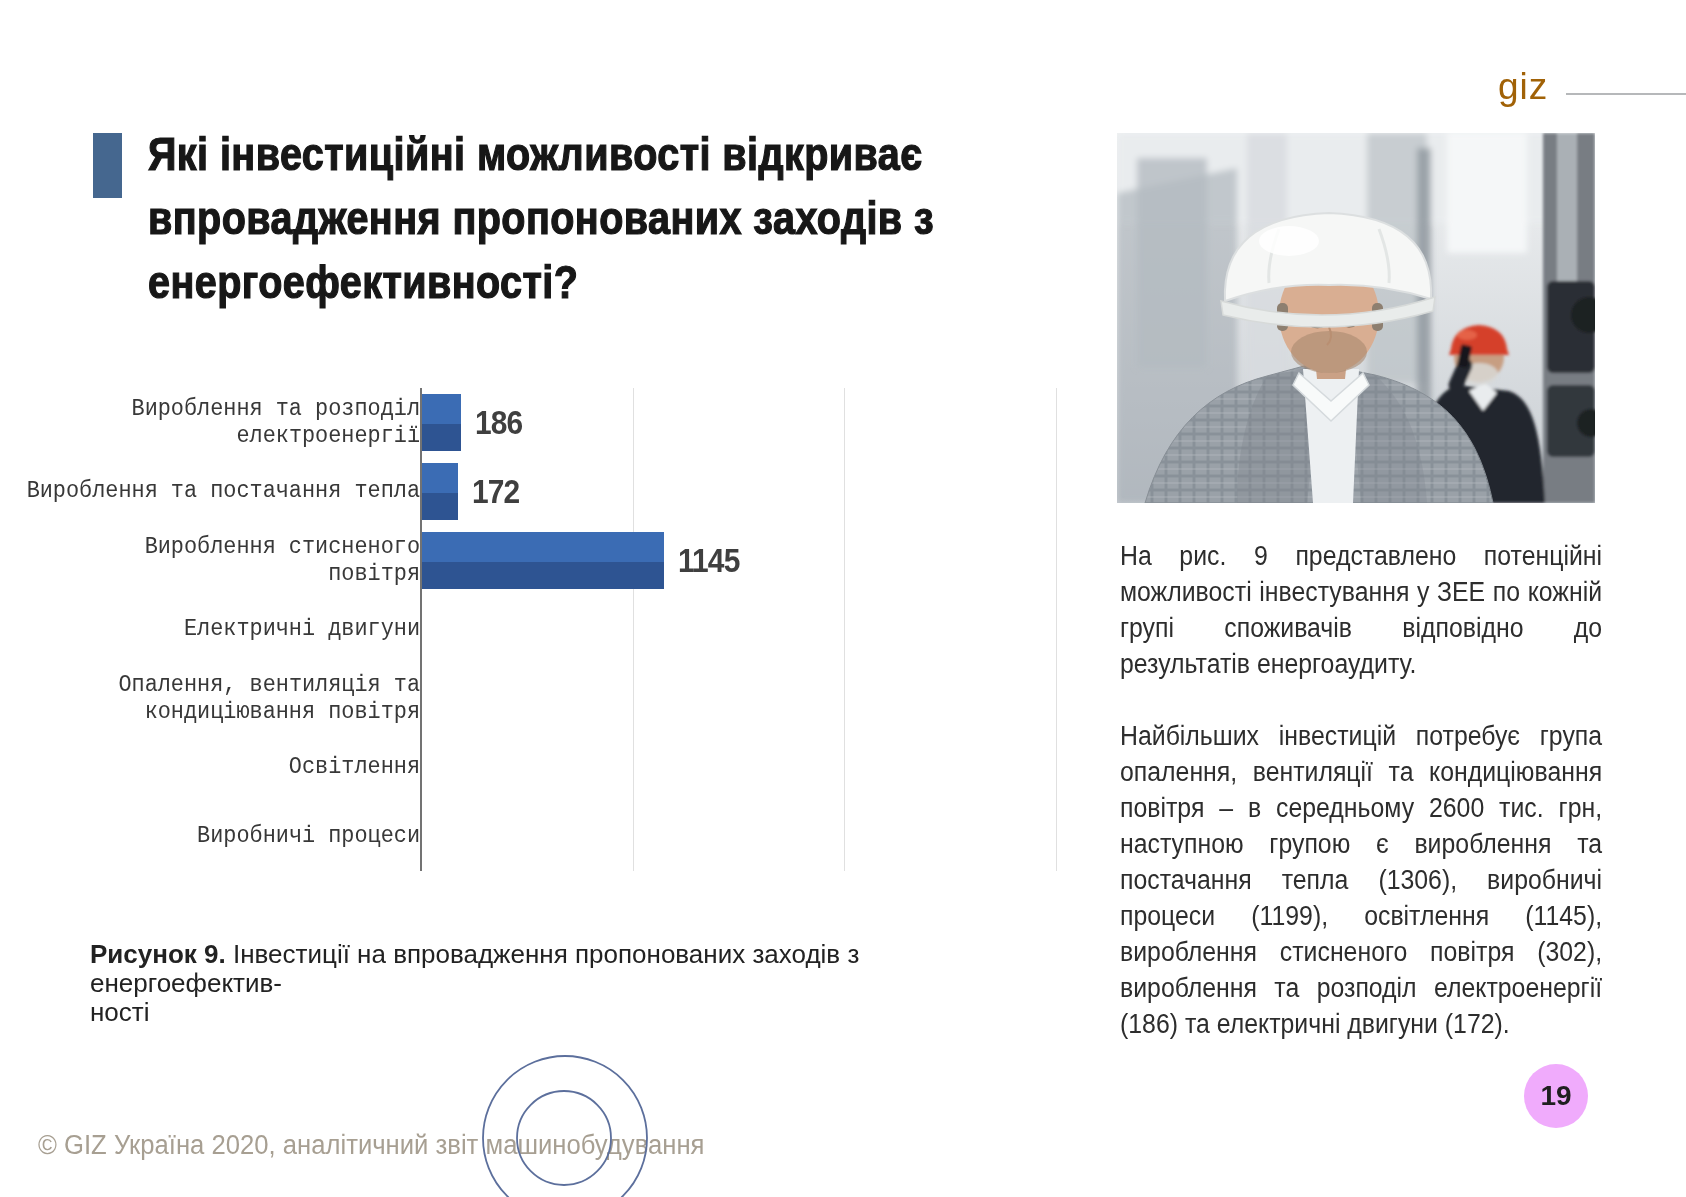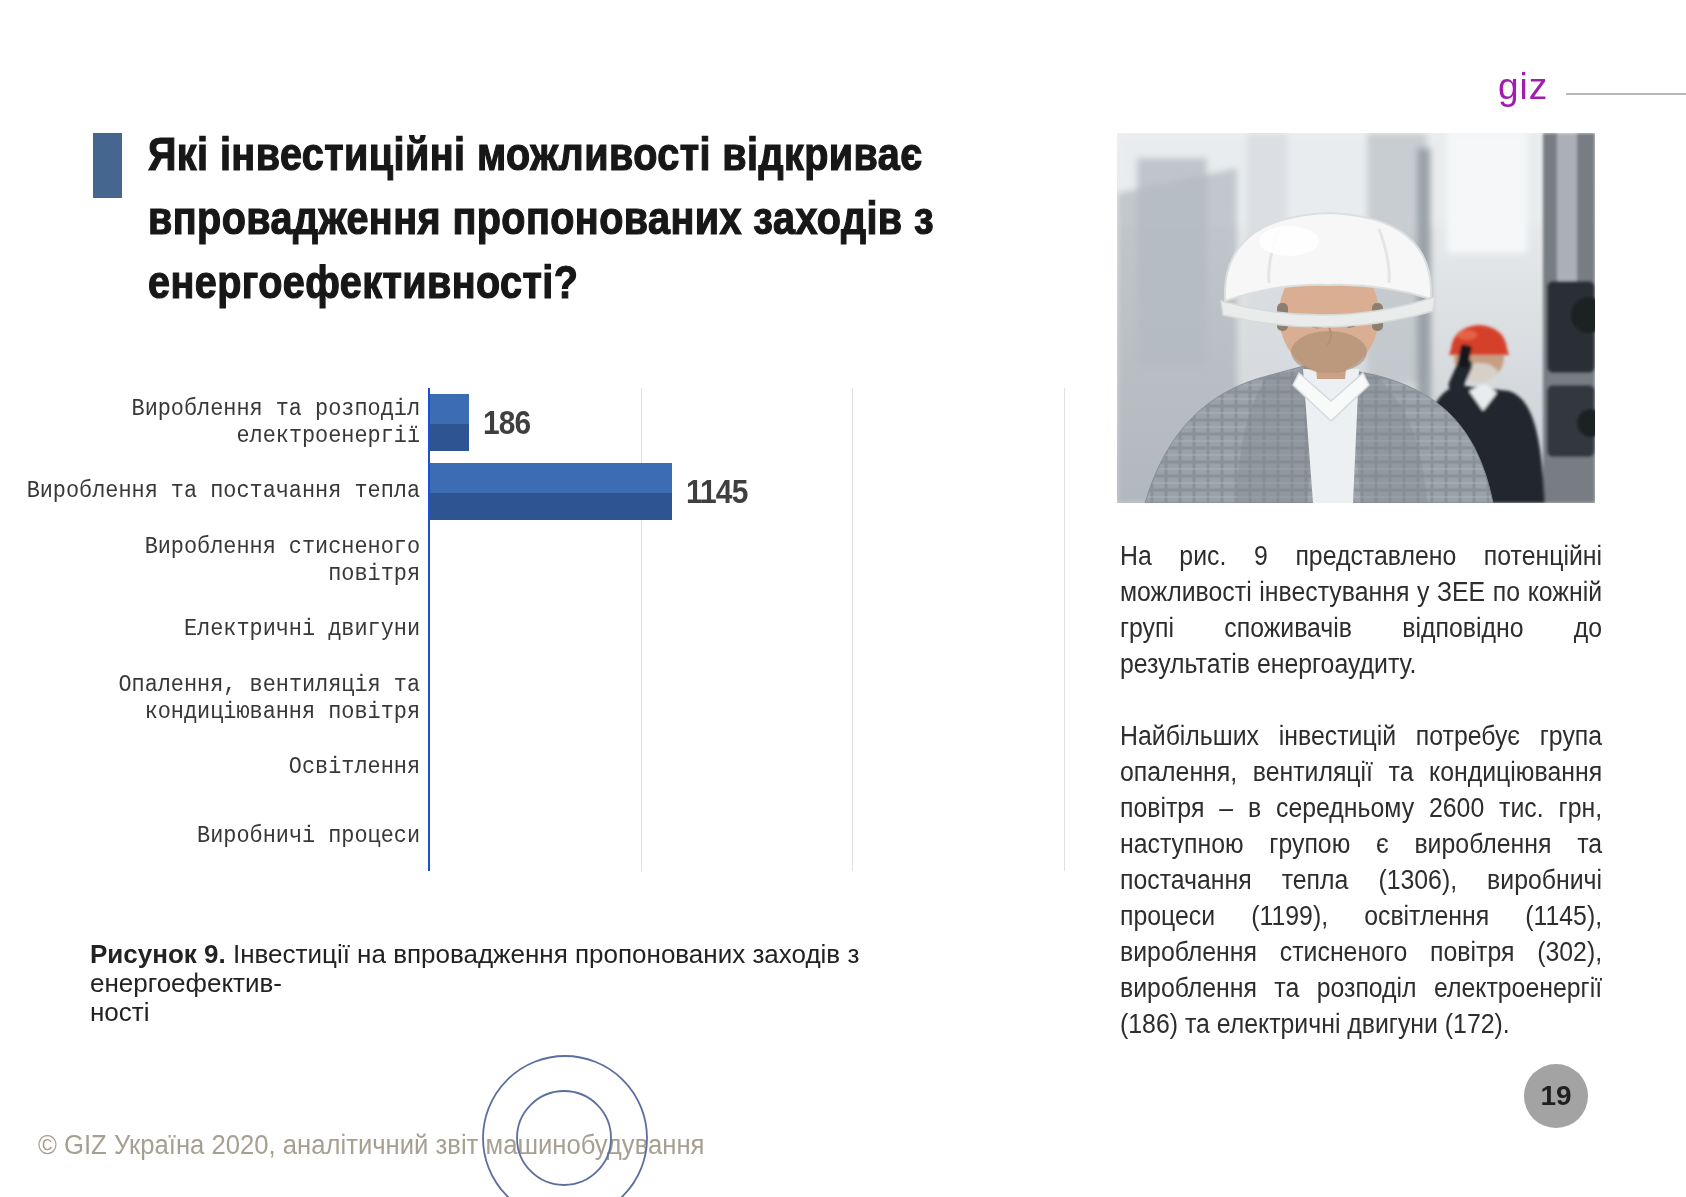--- a/index.html
+++ b/index.html
@@ -1,38 +1,38 @@
 <!DOCTYPE html>
 <html style="--accent: #45678f; --circle: #5c6f9c;"><head>
 <meta charset="utf-8">
 <style>
   html,body{margin:0;padding:0;background:#ffffff;}
   .page{
     position:relative;width:1686px;height:1197px;overflow:hidden;background:#fff;
     font-family:"Liberation Sans",sans-serif;color:#222;
   }
   
-  .giz-logo{position:absolute;left:1498px;top:66px;font-size:37px;color:#a21caf;letter-spacing:1px;font-weight:400;}
+  .giz-logo{position:absolute;left:1498px;top:66px;font-size:37px;color:#a16207;letter-spacing:1px;font-weight:400;}
   .giz-rule{position:absolute;left:1566px;top:93px;width:120px;height:2px;background:#b6b8ba;}
   
   .accent{position:absolute;left:93px;top:133px;width:29px;height:65px;background:var(--accent,#45678f);}
   .title{
     position:absolute;left:148px;top:122px;font-size:46px;line-height:64px;font-weight:700;
     color:#171717;white-space:pre-line;transform:scaleX(0.86);transform-origin:left top;
     -webkit-text-stroke:1.2px #171717;letter-spacing:.5px;
   }
   
   .chart{position:absolute;left:130px;top:388px;display:flex;}
   .ycol{width:290px;display:flex;flex-direction:column;overflow:visible;font-family:Liberation Mono, monospace;}
   .ycol .lbl{
     height:69px;display:flex;align-items:center;justify-content:flex-end;text-align:right;
     font-size:23px;line-height:27px;color:#383838;white-space:pre;
     transform:scaleX(0.95);transform-origin:right center;
   }
-  .plot{position:relative;margin-left:8px;width:660px;border-left:2px solid #1d4ed8;}
+  .plot{position:relative;width:660px;border-left:2px solid #737373;}
   .grid{position:absolute;top:0;bottom:0;width:1px;background:#e0e0e0;z-index:0;}
   .row{height:69px;display:flex;align-items:center;position:relative;z-index:1;}
   .bar{height:57px;}
   .val{margin-left:14px;font-weight:700;font-size:34px;color:#3f3f3f;letter-spacing:-1px;
        transform:scaleX(0.88);transform-origin:left center;white-space:nowrap;}
   
   .caption{position:absolute;left:90px;top:940px;width:950px;font-size:26px;line-height:29px;color:#222;}
   .caption .cap-label{font-weight:700;}
   .caption .cap-text{white-space:pre-line;}
   
@@ -46,21 +46,21 @@
   .rightcol p{margin:0 0 36px 0;}
   
   .footer{position:absolute;left:38px;top:1130px;font-size:27px;color:#a79f92;
           transform:scaleX(0.95);transform-origin:left top;white-space:nowrap;}
   
   .circles{position:absolute;left:460px;top:1040px;}
   .circles circle{fill:none;stroke:var(--circle,#5c6f9c);stroke-width:1.8px;}
   
   .pagenum{
     position:absolute;left:1524px;top:1064px;width:64px;height:64px;border-radius:50%;
-    background:#a3a3a3;display:flex;align-items:center;justify-content:center;
+    background:#f0abfc;display:flex;align-items:center;justify-content:center;
     font-size:28px;font-weight:700;color:#1f1f1f;
   }
 </style>
 </head>
 <body>
 
 <div class="page">
 
   <div class="giz-logo">giz</div>
   <div class="giz-rule"></div>
@@ -83,20 +83,24 @@
         <div class="lbl">Освітлення</div>
         <div class="lbl">Виробничі процеси</div>
       </div>
     <div class="plot">
         <div class="grid" style="left: 210.5px; background: rgb(224, 224, 224);"></div>
         <div class="grid" style="left: 422px; background: rgb(224, 224, 224);"></div>
         <div class="grid" style="left: 633.5px; background: rgb(224, 224, 224);"></div>
         <div class="row">
           <div class="bar" style="width: 39.339px; background: linear-gradient(rgb(59, 108, 180) 0%, rgb(59, 108, 180) 52%, rgb(46, 84, 146) 52%, rgb(46, 84, 146) 100%);"></div>
           <div class="val">186</div>
+        </div>
+        <div class="row">
+          <div class="bar" style="width: 36.378px; background: linear-gradient(rgb(59, 108, 180) 0%, rgb(59, 108, 180) 52%, rgb(46, 84, 146) 52%, rgb(46, 84, 146) 100%);"></div>
+          <div class="val">172</div>
         </div>
         <div class="row">
           <div class="bar" style="width: 242.167px; background: linear-gradient(rgb(59, 108, 180) 0%, rgb(59, 108, 180) 52%, rgb(46, 84, 146) 52%, rgb(46, 84, 146) 100%);"></div>
           <div class="val">1145</div>
         </div>
       </div>
   </div>
 
   <div class="caption">
     <span class="cap-label">Рисунок 9.</span>

